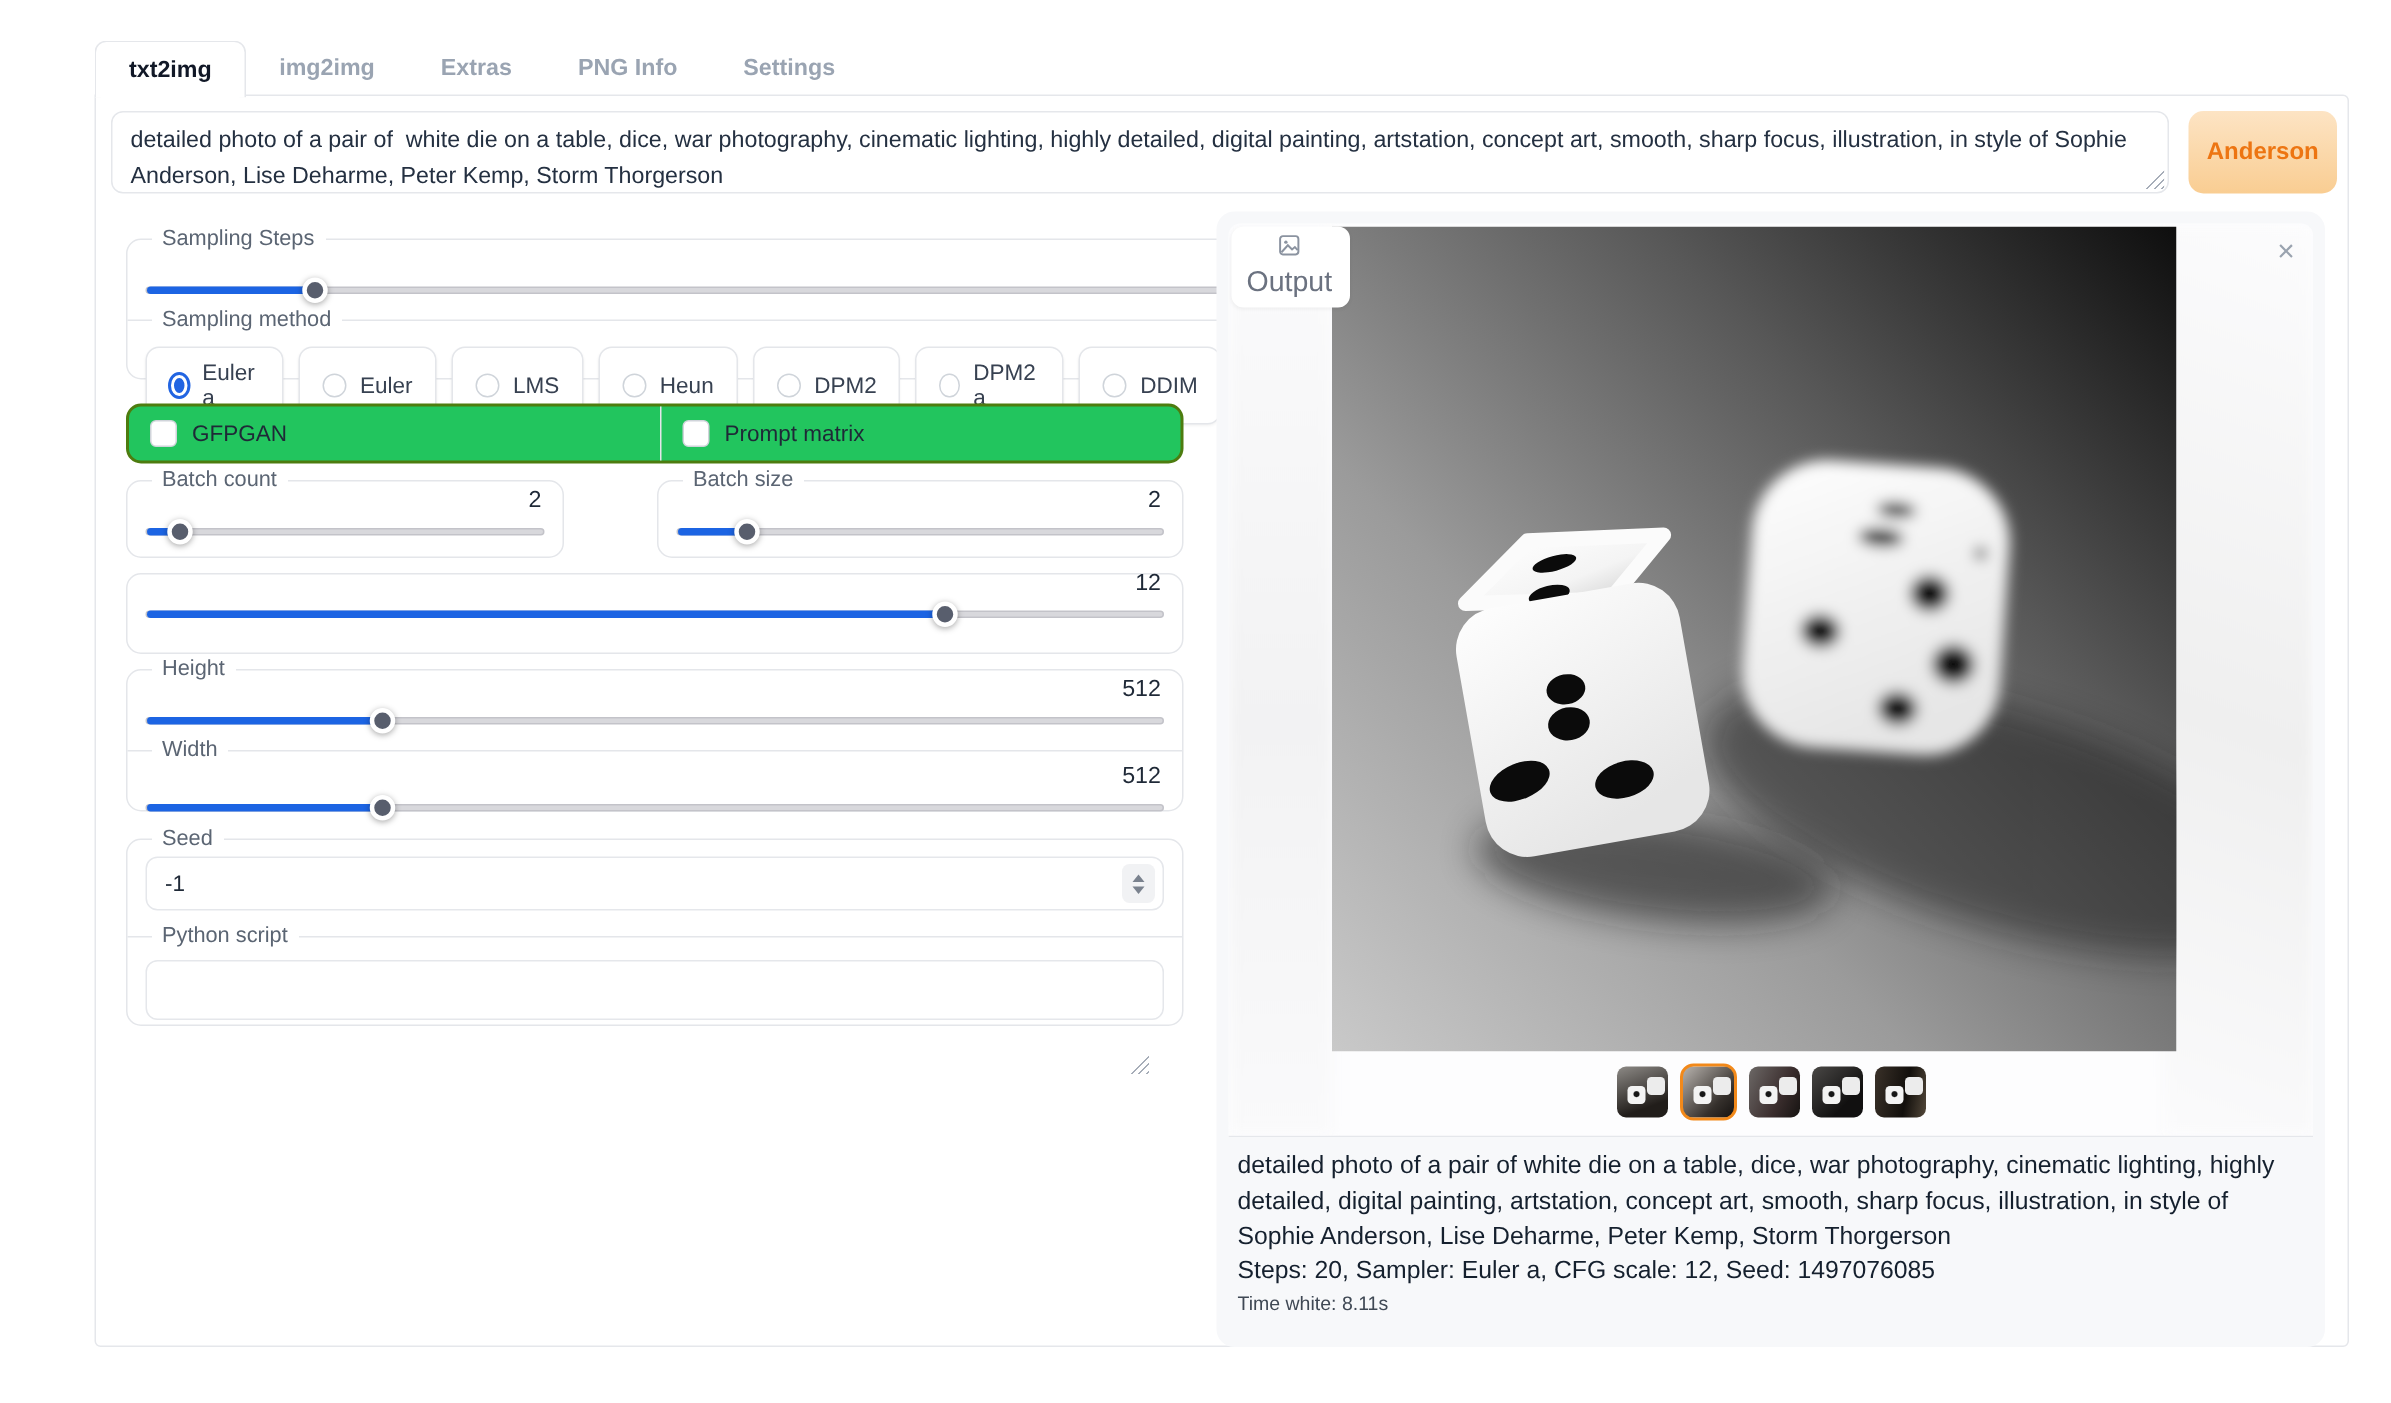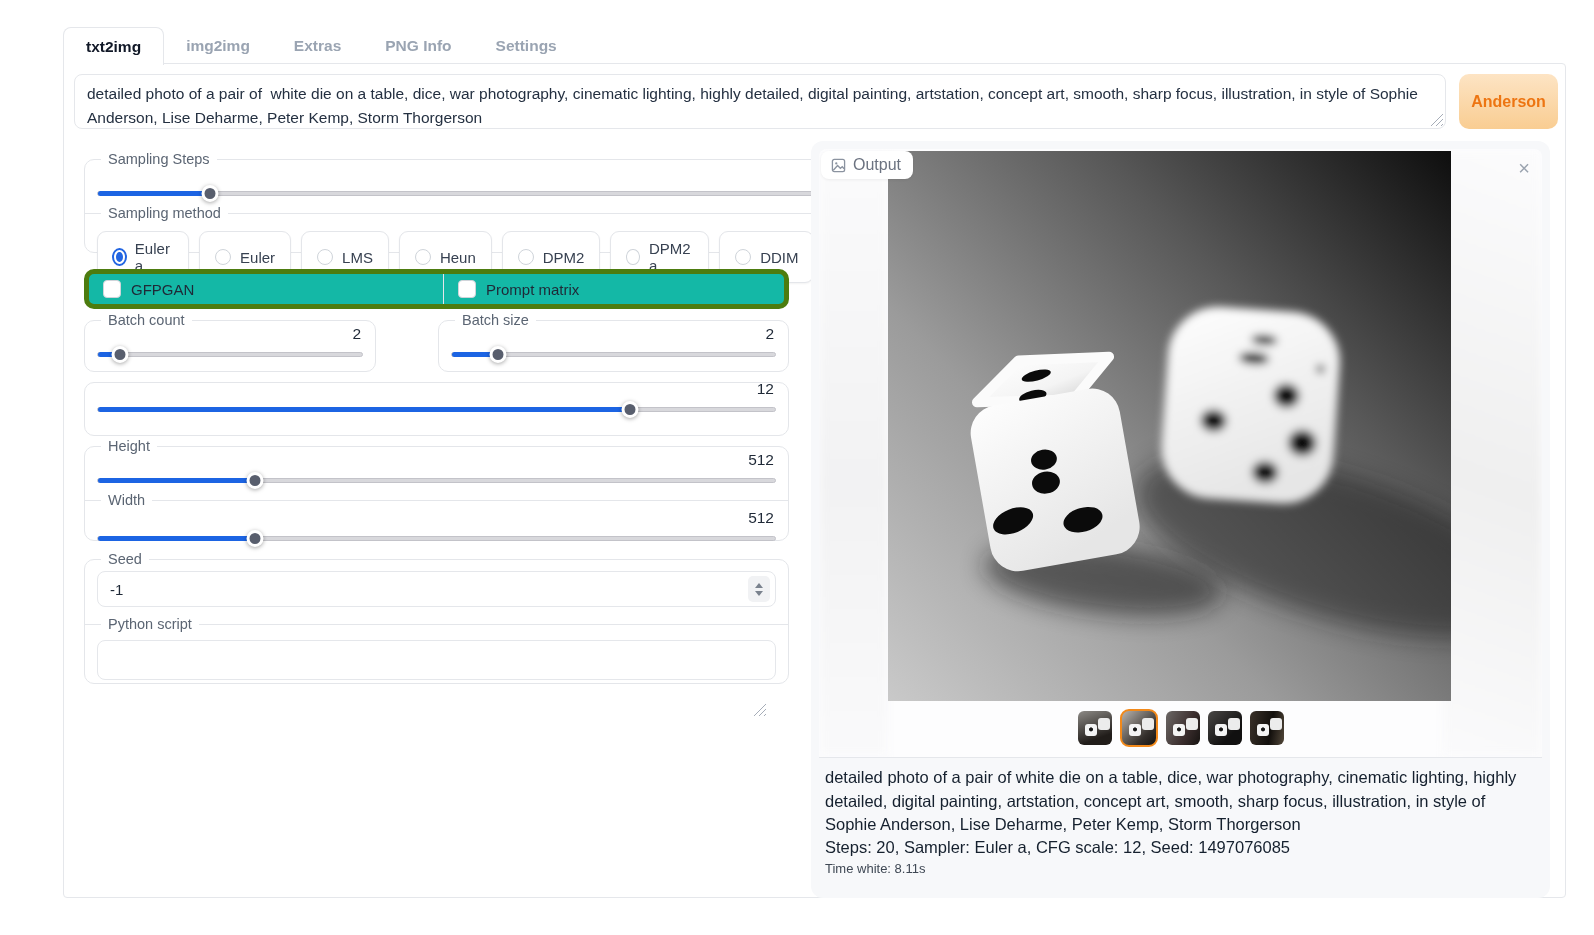--- a/index.html
+++ b/index.html
@@ -48,21 +48,21 @@
 
   .pill-row { display:flex; gap:10px; margin-top:6px; }
   .pill { display:flex; align-items:center; gap:9px; background:#fff; border:1px solid #e4e6ea;
     border-radius:9px; padding:8px 15px; box-shadow:0 1px 2px rgba(0,0,0,.05);
     font-size:15px; color:#374151; cursor:pointer; }
   .radio { width:16px; height:16px; border-radius:50%; border:1.5px solid #cfd4da; background:#fff; }
   .pill.selected .radio { border:none; background:#2265e2; box-shadow:inset 0 0 0 3px #fff;
     outline:2px solid #2265e2; outline-offset:-1px; }
 
   .check-panel { position:absolute; top:118px; left:0; width:705px; height:40px;
-    border:5px solid #4d7c0f; border-radius:10px; background:#14b8a6; display:flex; }
+    border:2px solid #4d7c0f; border-radius:10px; background:#22c55e; display:flex; }
   .check-cell { flex:0 0 354px; display:flex; align-items:center; gap:10px; padding:0 14px; }
   .check-cell + .check-cell { flex:1; border-left:1px solid #e4e6ea; }
   .checkbox { width:18px; height:18px; border:1px solid #d0d4da; border-radius:4px; background:#fff; cursor:pointer; }
   .check-label { font-size:15px; color:#1f2937; }
 
   .seed-input-wrap { position:relative; margin-top:4px; }
   .seed-input { width:100%; height:36px; border:1px solid #e5e7eb; border-radius:8px;
     padding:0 34px 0 12px; font-family:"Liberation Sans", sans-serif; font-size:15px; color:#1f2937; outline:none; }
   .spinner { position:absolute; right:6px; top:5px; width:22px; height:26px; background:#f1f2f4;
     border-radius:5px; display:flex; flex-direction:column; align-items:center; justify-content:center; gap:3px; cursor:pointer; }
@@ -78,21 +78,21 @@
   .out-panel { position:absolute; left:747px; top:77px; width:739px; height:757px;
     background:#f7f8fa; border-radius:12px; padding:8px; }
   .gallery { position:relative; width:723px; height:609px; background:#fdfdfe;
     border-bottom:1px solid #e5e7eb; border-radius:8px 8px 0 0; overflow:hidden; }
   .edge-blur-left { position:absolute; left:0; top:0; width:69px; height:100%;
     background:linear-gradient(180deg,#fbfbfc, #f2f2f3 55%, #fafafb); filter:blur(4px); }
   .edge-blur-right { position:absolute; right:0; top:0; width:100px; height:100%;
     background:linear-gradient(200deg,#fcfcfd, #efefef 55%, #fbfbfc); filter:blur(4px); }
   .out-chip { position:absolute; left:2px; top:2px; background:#fff; border-radius:8px;
     padding:5px 12px 5px 10px; display:flex; align-items:center; gap:7px; z-index:3;
-    box-shadow:0 1px 3px rgba(0,0,0,.06); font-size:16px; color:#6b7280; }
+    box-shadow:0 1px 3px rgba(0,0,0,.06); font-size:19px; color:#6b7280;flex-direction:column; }
   .main-image { position:absolute; left:69px; top:2px; width:563px; height:550px; }
   .close-btn { position:absolute; right:6px; top:7px; width:24px; height:24px; border:none;
     background:transparent; color:#9aa3af; font-size:20px; line-height:22px; cursor:pointer; z-index:4; }
   .thumbs { position:absolute; left:0; right:0; top:560px; display:flex; gap:8px;
     justify-content:center; align-items:center; }
   .thumb { width:34px; height:34px; border-radius:6px; position:relative; overflow:hidden;
     cursor:pointer; background:linear-gradient(135deg,#b9b4af,#35302c 70%,#151210); }
   .thumb::before { content:''; position:absolute; width:12px; height:12px; border-radius:3px;
     left:7px; top:13px; background:radial-gradient(circle at 50% 45%, #161616 1.6px, #f3f3f3 2.4px);
     box-shadow:13px -6px 0 #ececec; }

